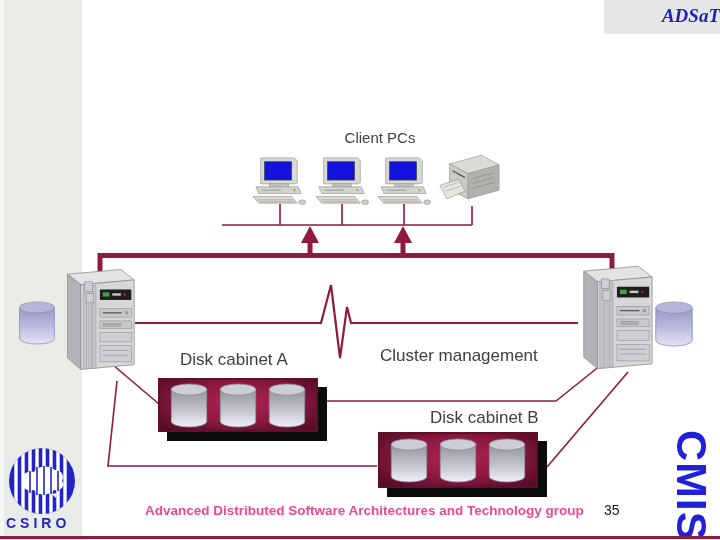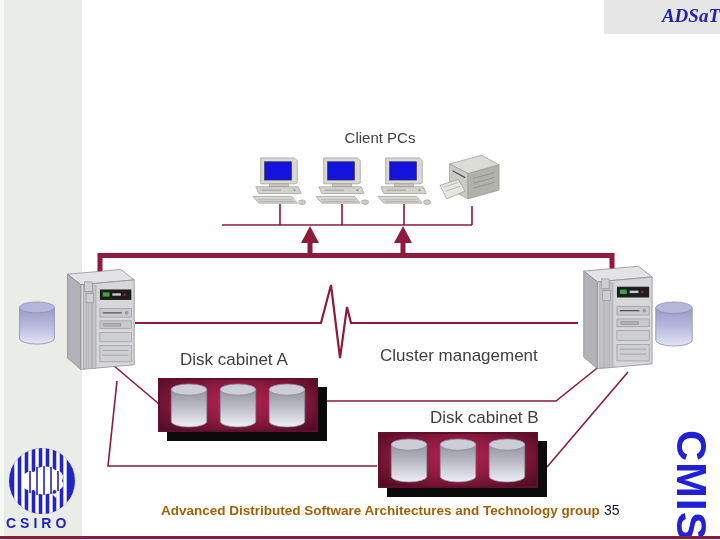--- a/index.html
+++ b/index.html
@@ -29,21 +29,21 @@
   
   .cabinet{
     background:radial-gradient(ellipse at 50% 45%, #b02254 0%, #8e1a40 48%, #4d0a22 100%);
     border:2px solid #60102c;box-sizing:border-box;
     box-shadow:9px 9px 0 0 #0b0b0b;
     display:flex;align-items:center;justify-content:center;gap:11px;
   }
   #cabinet-a{left:158px;top:378px;width:160px;height:54px;}
   #cabinet-b{left:378px;top:432px;width:160px;height:56px;}
   
-  #footer-text{left:145px;top:503px;font-size:13.5px;font-weight:bold;color:#a16207;white-space:nowrap;margin-left:16px;}
+  #footer-text{left:145px;top:503px;font-size:13.5px;font-weight:bold;color:#ec4899;white-space:nowrap;}
   #page-num{left:604px;top:502px;font-size:14px;color:#0f172a;}
   #bottom-rule{left:0;top:536px;width:720px;height:3px;background:#8e1a3c;}
   
   #csiro{left:8px;top:447px;width:68px;height:68px;}
   #csiro-word{left:6px;top:515px;width:76px;text-align:left;color:#2222c0;
     font-weight:bold;font-size:14px;letter-spacing:4px;}
   
   #cmis{left:716px;top:430px;width:160px;height:50px;
     transform:rotate(90deg);transform-origin:0 0;
     color:#2020d8;font-weight:bold;font-size:43px;letter-spacing:1px;line-height:48px;}

